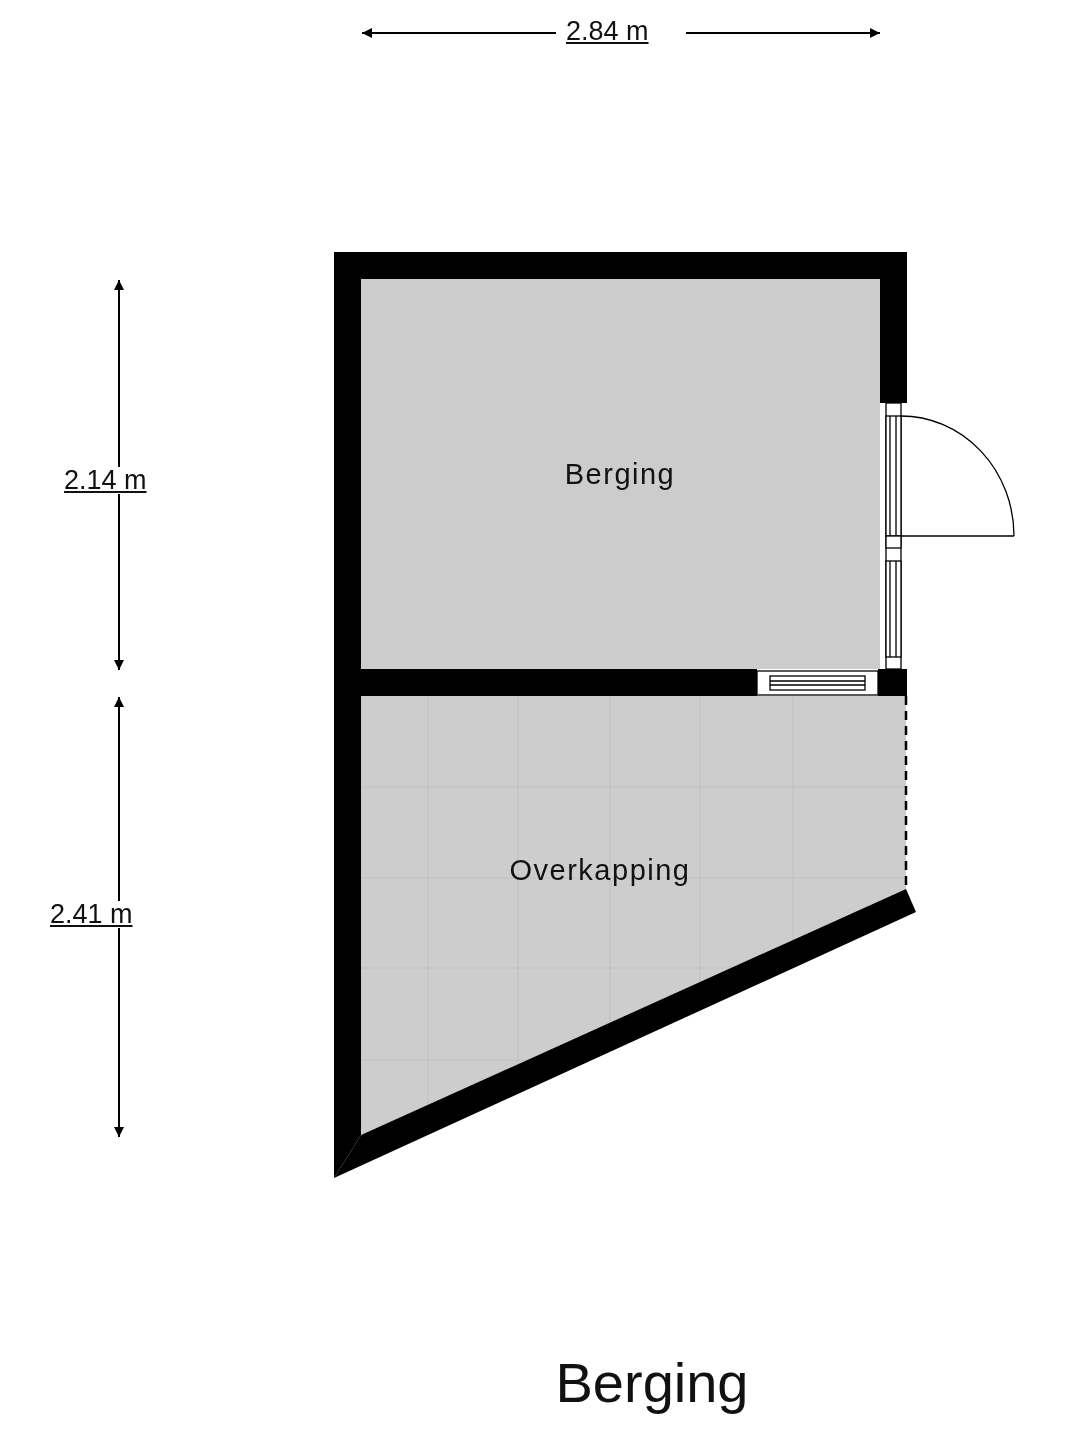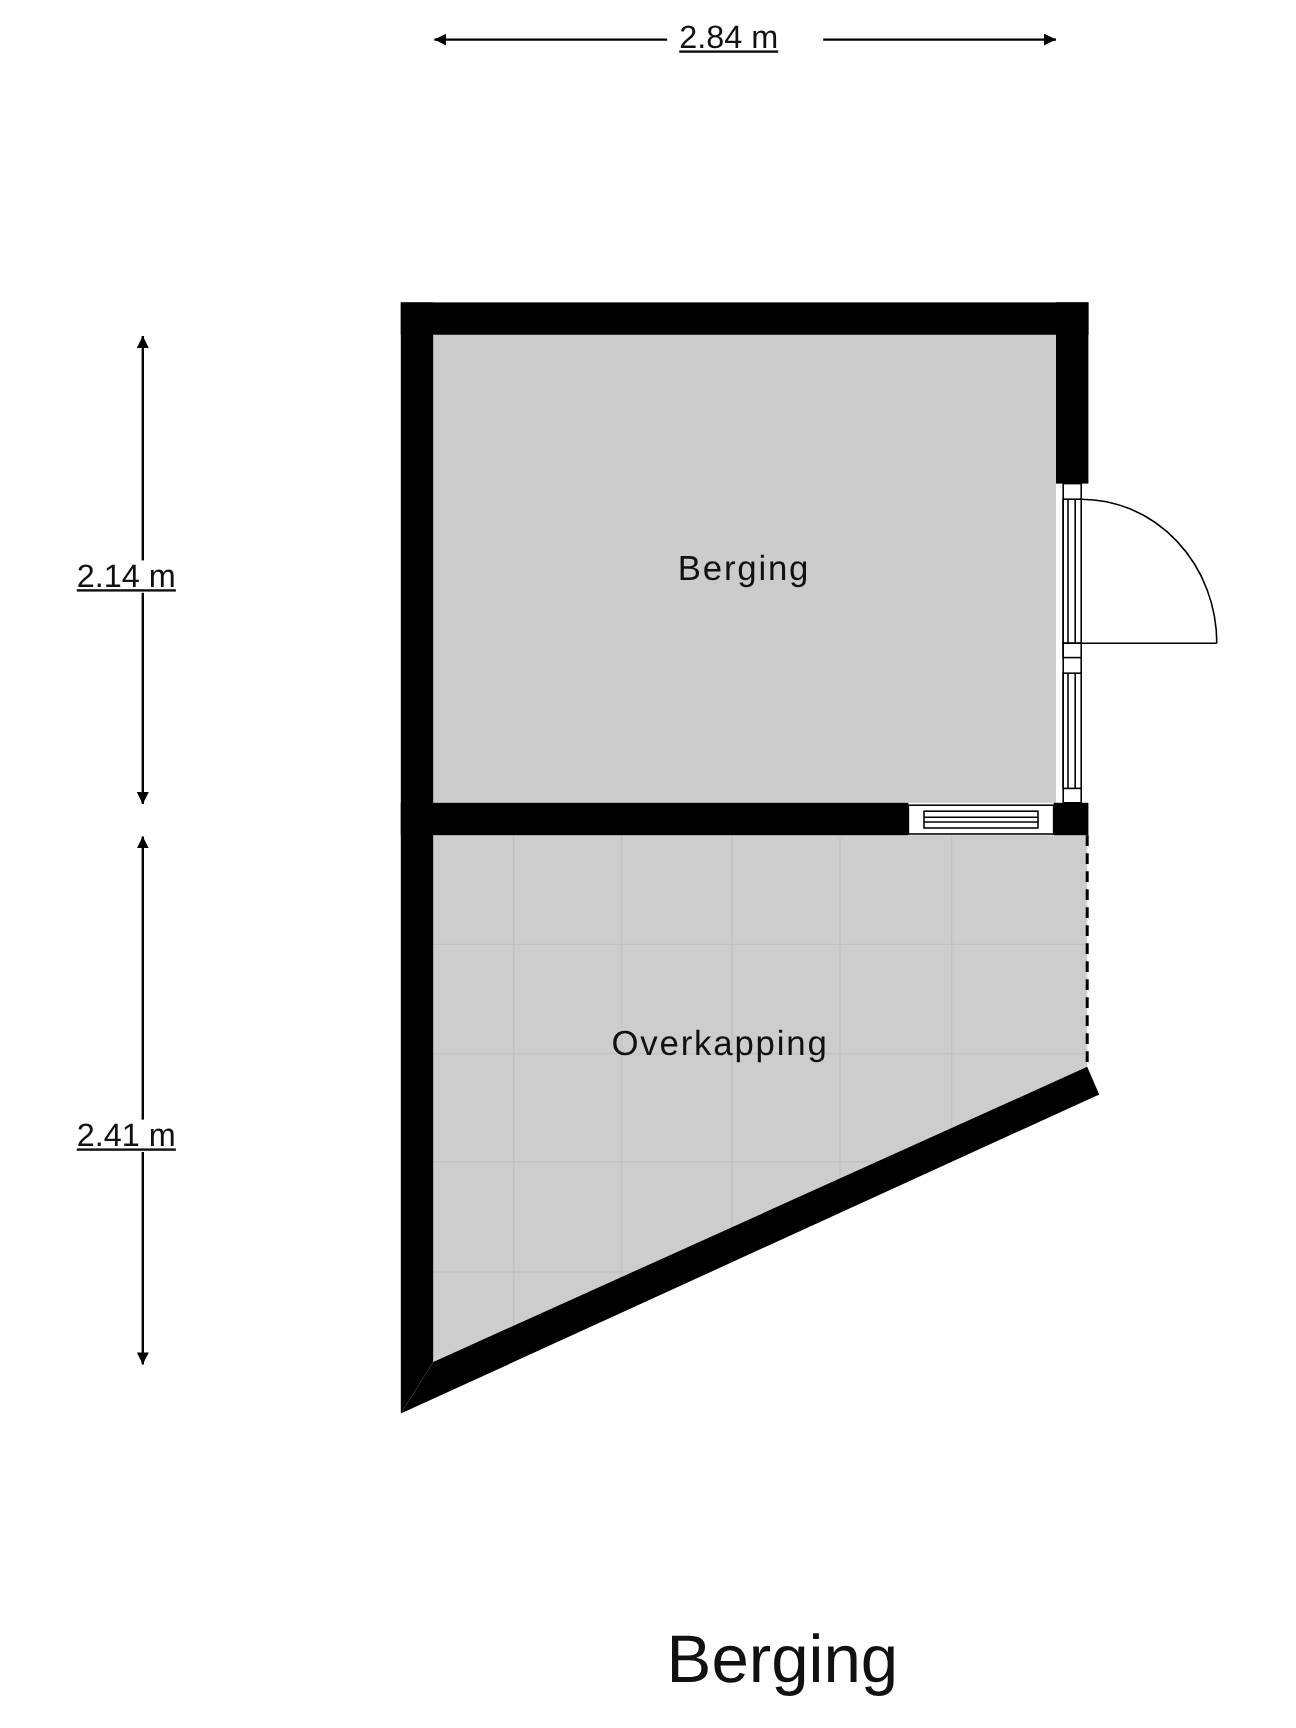--- a/index.html
+++ b/index.html
@@ -81,18 +81,18 @@
   <g stroke="#000" stroke-width="2">
     <line x1="362" y1="33" x2="556" y2="33" marker-start="url(#arr)"></line>
     <line x1="686" y1="33" x2="880" y2="33" marker-end="url(#arr)"></line>
     <line x1="119" y1="280" x2="119" y2="670" marker-start="url(#arr)" marker-end="url(#arr)"></line>
     <line x1="119" y1="697" x2="119" y2="1137" marker-start="url(#arr)" marker-end="url(#arr)"></line>
   </g>
 </svg>
 
 <div class="dim-label" style="left:560px; top:18px;">2.84 m</div>
 <div class="dim-label" style="left:58px; top:440px;margin-top:27px;">2.14 m</div>
-<div class="dim-label" style="left:58px; top:901px;margin-top:32px;">2.41 m</div>
+<div class="dim-label" style="left:44px; top:901px;">2.41 m</div>
 
 <div class="room-label" style="left:620px; top:460px;">Berging</div>
 <div class="room-label" style="left:600px; top:856px;">Overkapping</div>
 
 <div class="page-title" style="left:652px; top:1355px;">Berging</div>
 
 </body></html>

